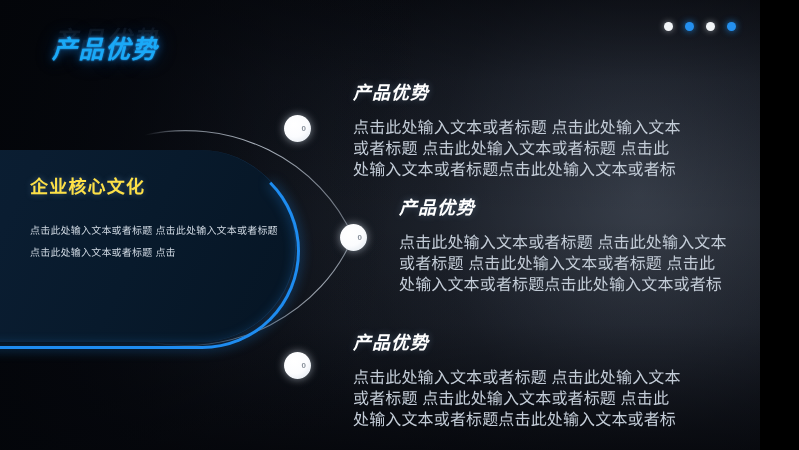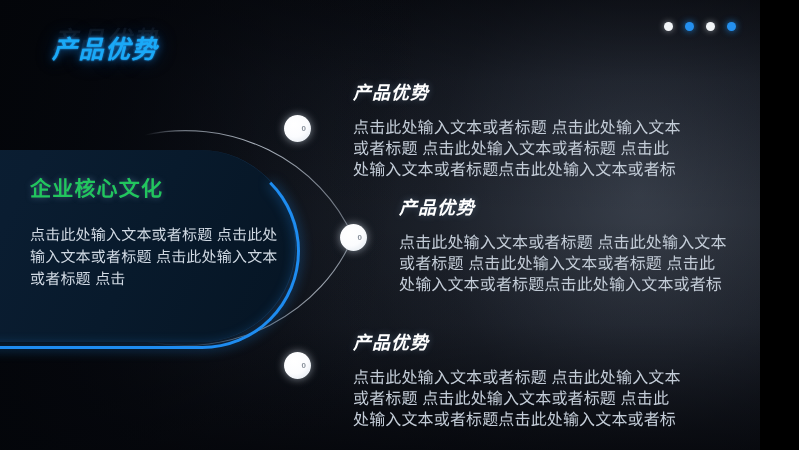--- a/index.html
+++ b/index.html
@@ -113,30 +113,30 @@
     background: linear-gradient(116deg, #0b2035 0%, #0a1d31 35%, #081a2c 62%, #061524 100%);
     box-shadow: inset -1px 0 0 rgba(60,130,200,0.18);
   }
   .card-content {
     position: absolute;
     left: 180px;
     top: 22px;
     width: 252px;
   }
   .card-heading {
-    font-size: 21px;
-    font-weight: bold;
-    color: #22c55e;
+    font-size: 18px;
+    font-weight: bold;
+    color: #fde047;
     letter-spacing: 1.2px;
     text-shadow: 0 0 6px rgba(150,195,240,0.35);
     margin: 0 0 22px 0;
     white-space: nowrap;
   }
   .card-text {
-    font-size: 15px;
+    font-size: 10px;
     line-height: 22px;
     color: #cfd8e2;
     letter-spacing: 0.2px;
     margin: 0;
   }
 
   
   .arc-svg {
     position: absolute;
     left: 0; top: 0;

